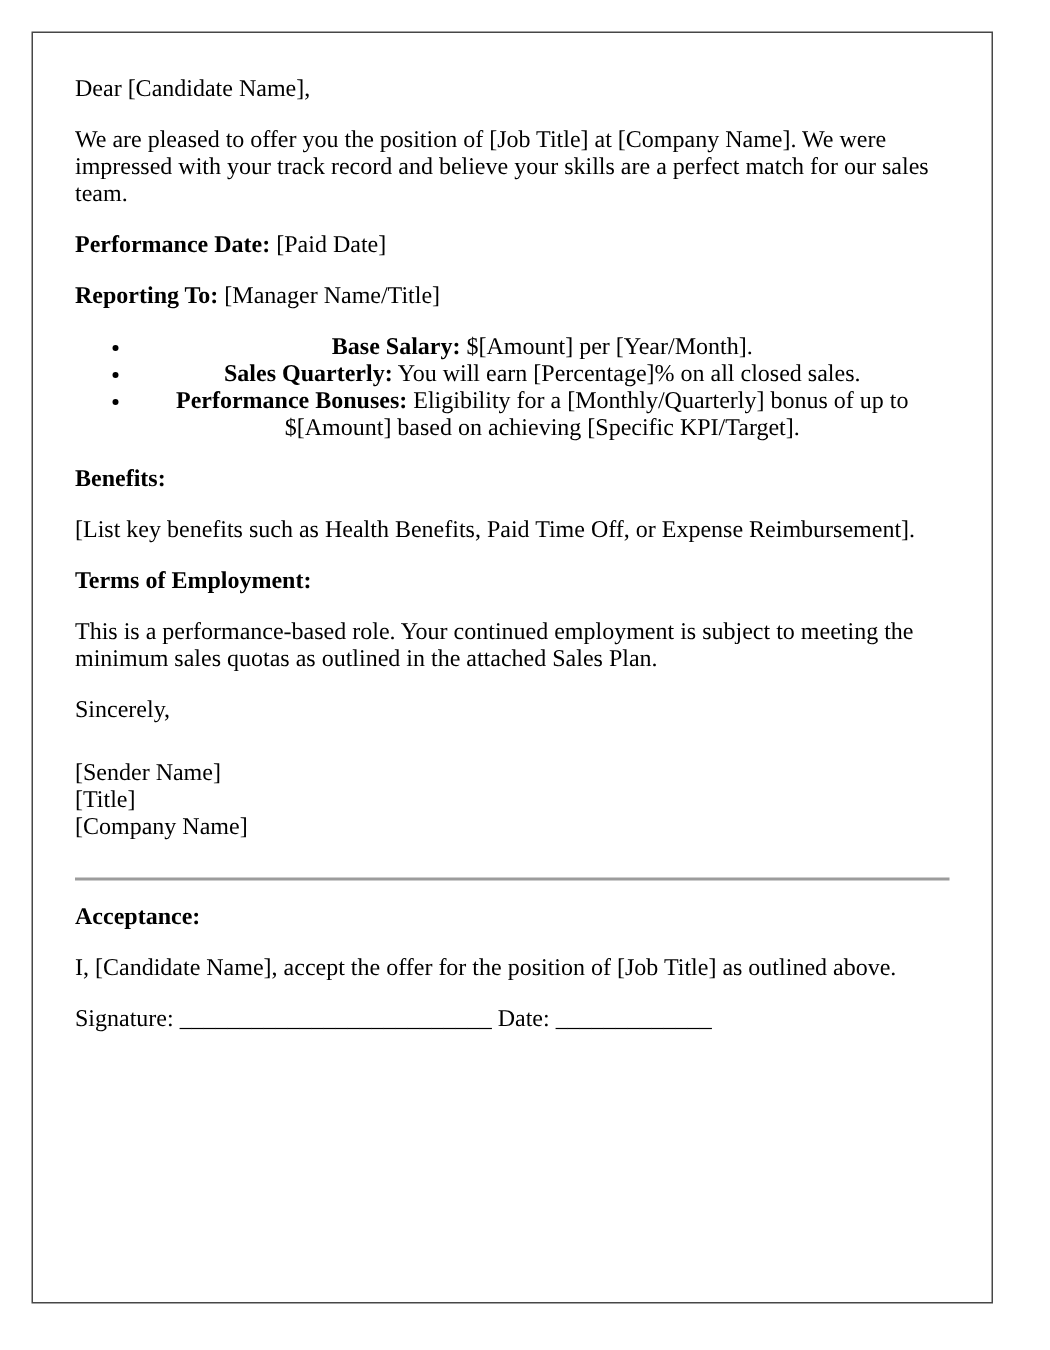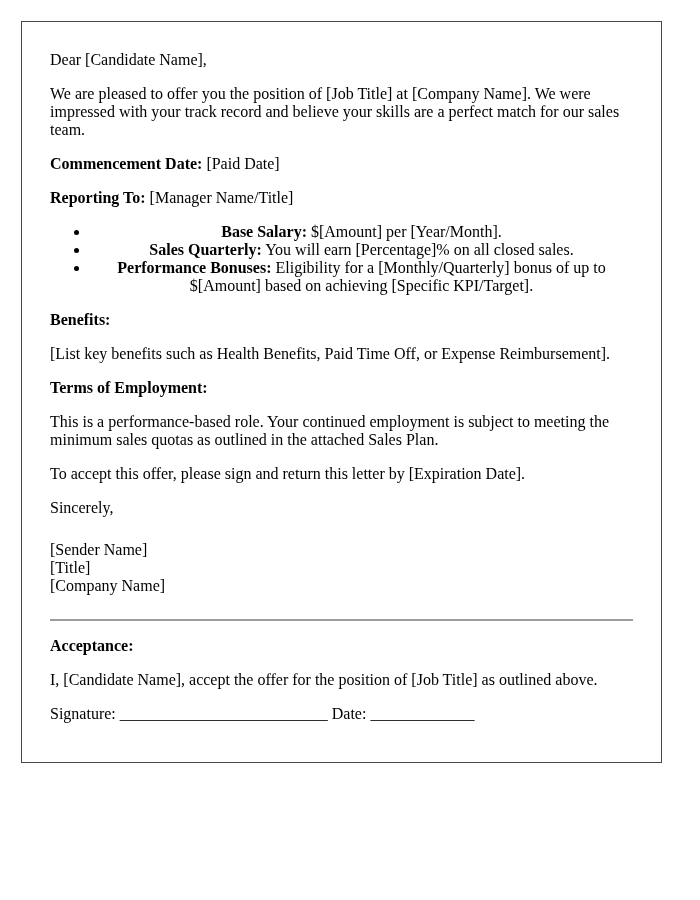--- a/index.html
+++ b/index.html
@@ -14,21 +14,21 @@
     font-family: "Liberation Serif", serif;
     font-size: 16px;
     line-height: normal;
     color: #000000;
   }
   .page {
     position: absolute;
     left: 21px;
     top: 21px;
     width: 641px;
-    height: 742px;
+    height: 848px;
     box-sizing: border-box;
     border: 1px solid #474747;
     padding: 13px 28px;
     background: #ffffff;
     overflow: hidden;
   }
   p { margin: 16px 0; }
   ul {
     margin: 16px 0;
     padding-left: 40px;
@@ -46,40 +46,39 @@
 </style>
 </head>
 <body>
 
 <div class="page">
 
   <p>Dear [Candidate Name],</p>
 
   <p>We are pleased to offer you the position of [Job Title] at [Company Name]. We were impressed with your track record and believe your skills are a perfect match for our sales team.</p>
 
-  <p><span class="b">Commencement Date:</span><span> [Paid Date]</span></p>
+  <p><span class="b">Performance Date:</span><span> [Paid Date]</span></p>
 
   <p><span class="b">Reporting To:</span><span> [Manager Name/Title]</span></p>
 
 
   <ul>
     <li><span class="b">Base Salary:</span><span> $[Amount] per [Year/Month].</span></li>
     <li><span class="b">Sales Quarterly:</span><span> You will earn [Percentage]% on all closed sales.</span></li>
     <li><span class="b">Performance Bonuses:</span><span> Eligibility for a [Monthly/Quarterly] bonus of up to $[Amount] based on achieving [Specific KPI/Target].</span></li>
   </ul>
 
   <p><span class="b">Benefits:</span></p>
 
   <p>[List key benefits such as Health Benefits, Paid Time Off, or Expense Reimbursement].</p>
 
   <p><span class="b">Terms of Employment:</span></p>
 
   <p>This is a performance-based role. Your continued employment is subject to meeting the minimum sales quotas as outlined in the attached Sales Plan.</p>
 
-  <p>To accept this offer, please sign and return this letter by [Expiration Date].</p>
 
   <p>Sincerely,</p>
 
   <p class="sender-block"><span>[Sender Name]</span><br><span>[Title]</span><br><span>[Company Name]</span></p>
 
   <hr class="rule">
 
   <p><span class="b">Acceptance:</span></p>
 
   <p>I, [Candidate Name], accept the offer for the position of [Job Title] as outlined above.</p>

